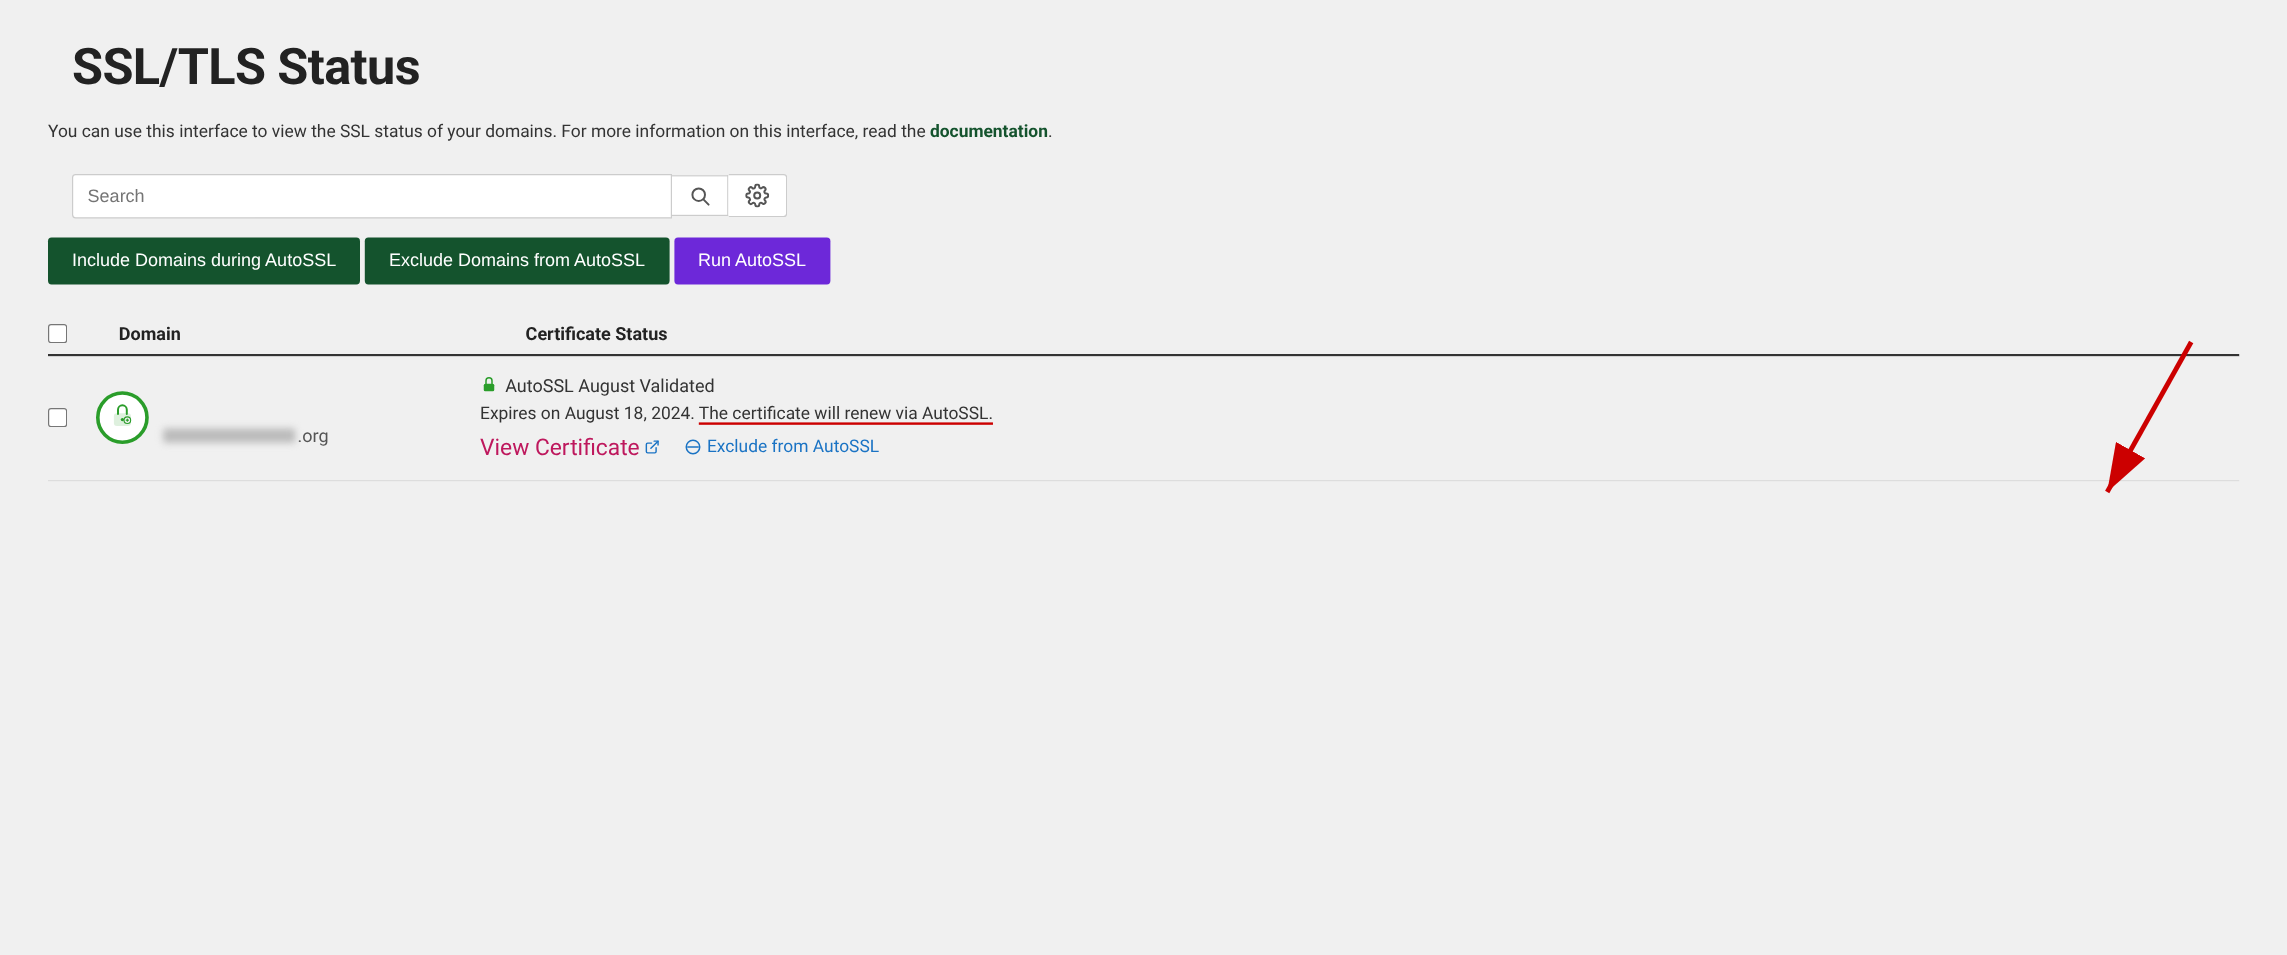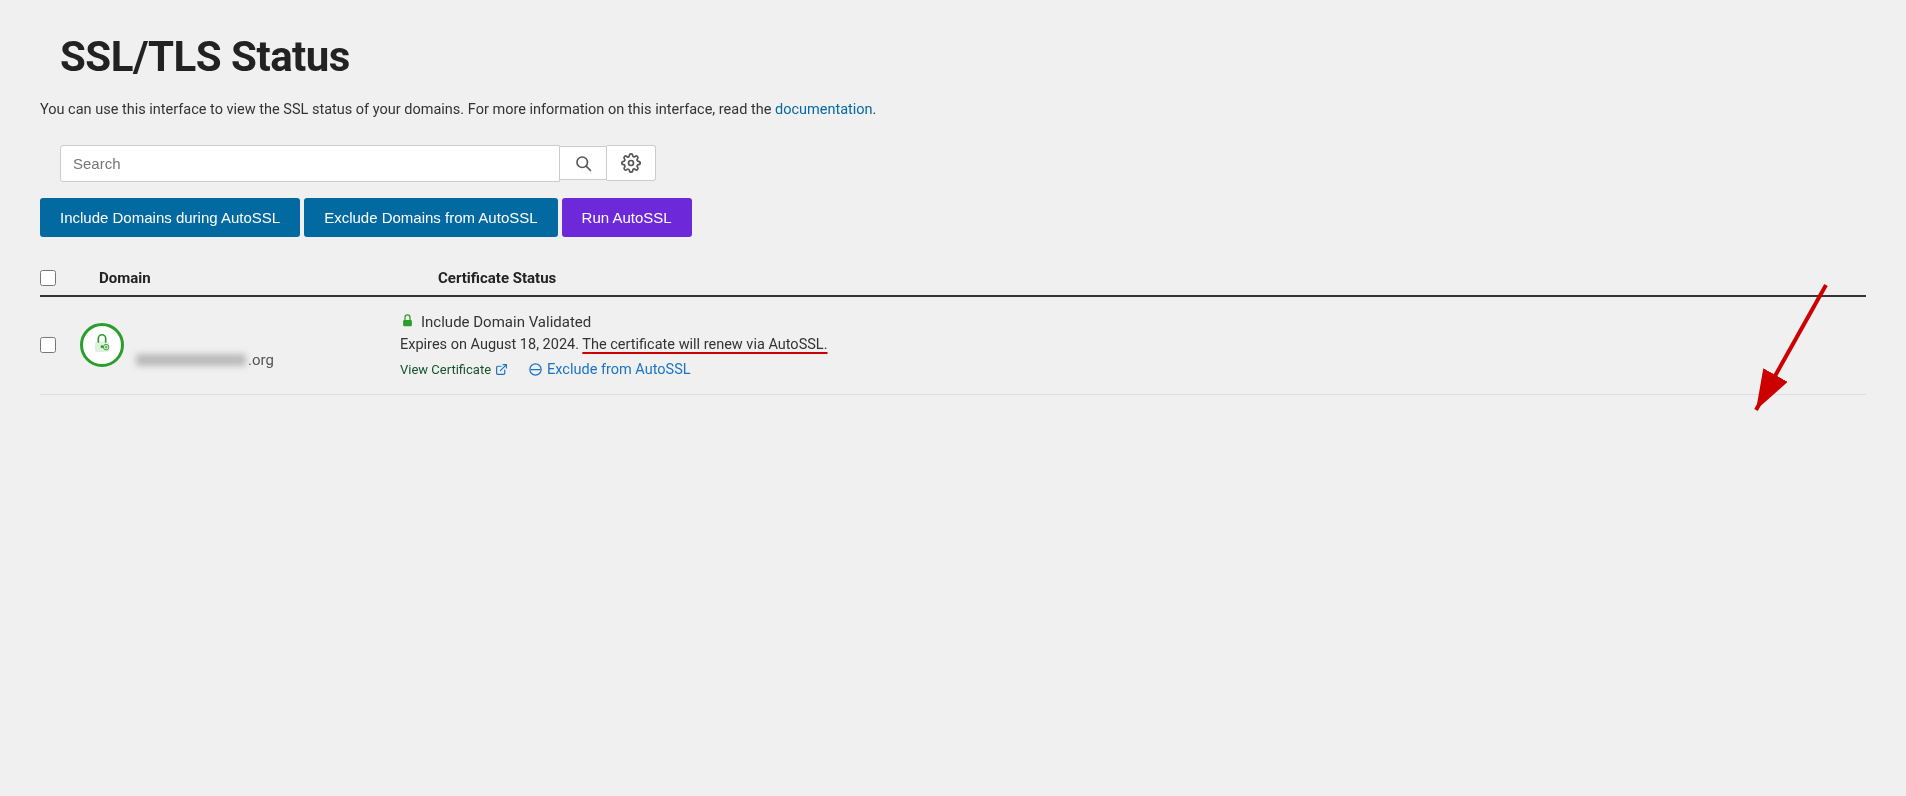--- a/index.html
+++ b/index.html
@@ -23,22 +23,23 @@
       letter-spacing: -0.5px;
       margin-left: 20px;
     }
     .description {
       font-size: 14.5px;
       color: #333;
       margin-bottom: 24px;
       line-height: 1.5;
     }
     .description a {
-      color: #0369a1;
+      color: #14532d;
       text-decoration: none;
+      font-weight: bold;
     }
 
     .search-bar-row {
       display: flex;
       align-items: center;
       gap: 0;
       margin-bottom: 16px;
       padding-left: 20px;
     }
     .search-input-wrapper {
@@ -86,21 +87,21 @@
       color: #333;
     }
     .showing-text strong { font-weight: 700; }
 
     .action-buttons {
       display: flex;
       gap: 4px;
       margin-bottom: 24px;
     }
     .btn-light-blue {
-      background: #0369a1;
+      background: #14532d;
       color: #fff;
       border: none;
       padding: 1px 20px;
       font-size: 15px;
       border-radius: 3px;
       cursor: pointer;
       font-weight: 400;
     }
     .btn-blue {
       background: #6d28d9;
@@ -213,23 +214,23 @@
       text-decoration-thickness: 2px;
       color: #333;
     }
     .cert-actions {
       display: flex;
       align-items: center;
       gap: 20px;
       margin-top: 4px;
     }
     .cert-link {
-      color: #14532d;
+      color: #be185d;
       text-decoration: none;
-      font-size: 13px;
+      font-size: 19px;
       display: flex;
       align-items: center;
       gap: 4px;
     }
     .exclude-link {
       color: #1a73c4;
       text-decoration: none;
       font-size: 14.5px;
       display: flex;
       align-items: center;
@@ -316,21 +317,21 @@
         </span>
       </div>
       <div class="cert-status-cell">
         <div class="cert-status-line">
           <span>
             <svg width="15" height="15" viewBox="0 0 24 24" fill="#2a9d2a">
               <rect x="5" y="11" width="14" height="10" rx="2" fill="#2a9d2a"></rect>
               <path d="M8 11V7a4 4 0 0 1 8 0v4" stroke="#2a9d2a" stroke-width="2" fill="none" stroke-linecap="round"></path>
             </svg>
           </span>
-          <span>Include Domain Validated</span>
+          <span>AutoSSL August Validated</span>
         </div>
         <div class="expires-line">
           <span>Expires on August 18, 2024. </span><span class="underline-red">The certificate will renew via AutoSSL.</span>
         </div>
         <div class="cert-actions">
           <a href="#" class="cert-link">
             <span>View Certificate</span>
             <svg width="13" height="13" viewBox="0 0 24 24" fill="none" stroke="#1a73c4" stroke-width="2.2" stroke-linecap="round" stroke-linejoin="round">
               <path d="M18 13v6a2 2 0 0 1-2 2H5a2 2 0 0 1-2-2V8a2 2 0 0 1 2-2h6"></path>
               <polyline points="15 3 21 3 21 9"></polyline>

